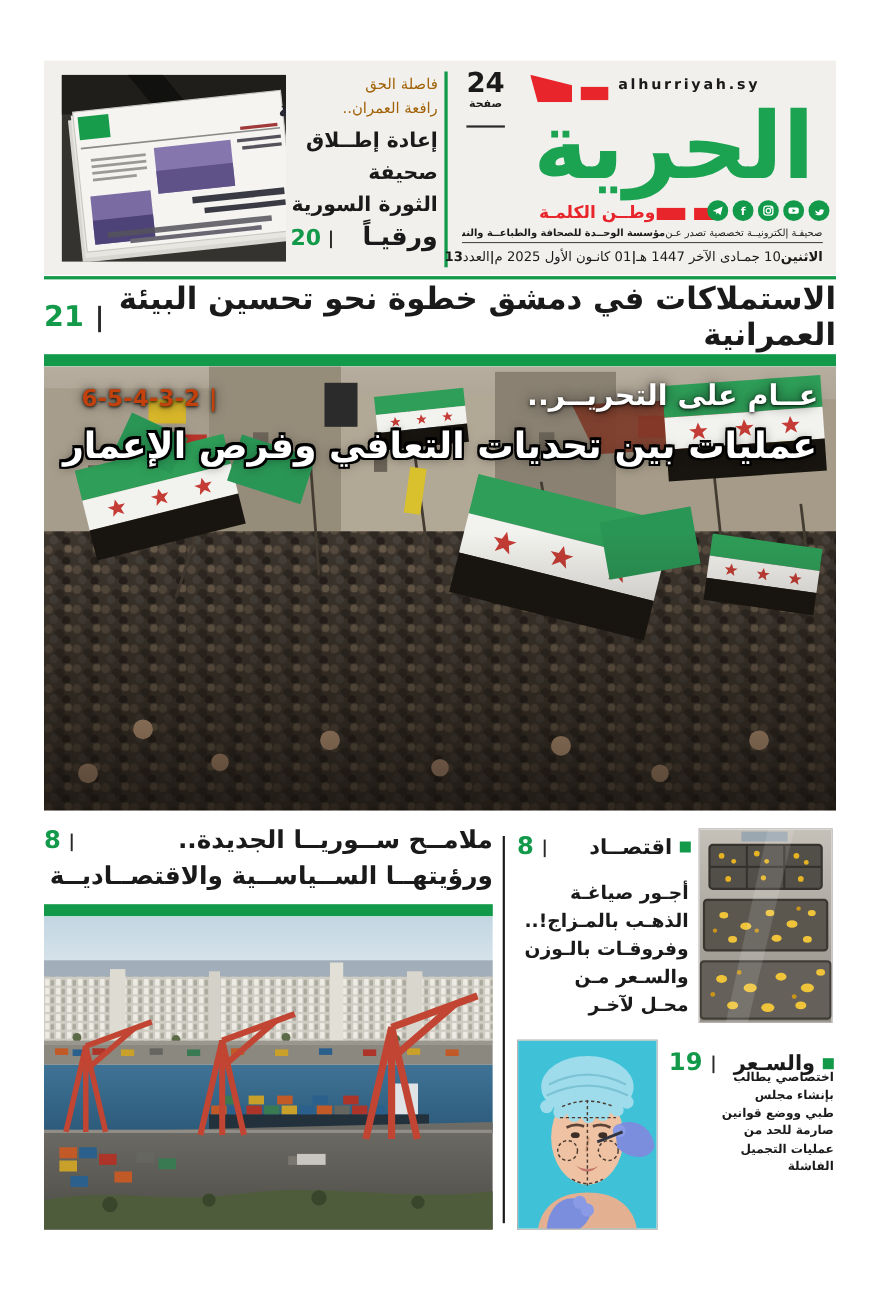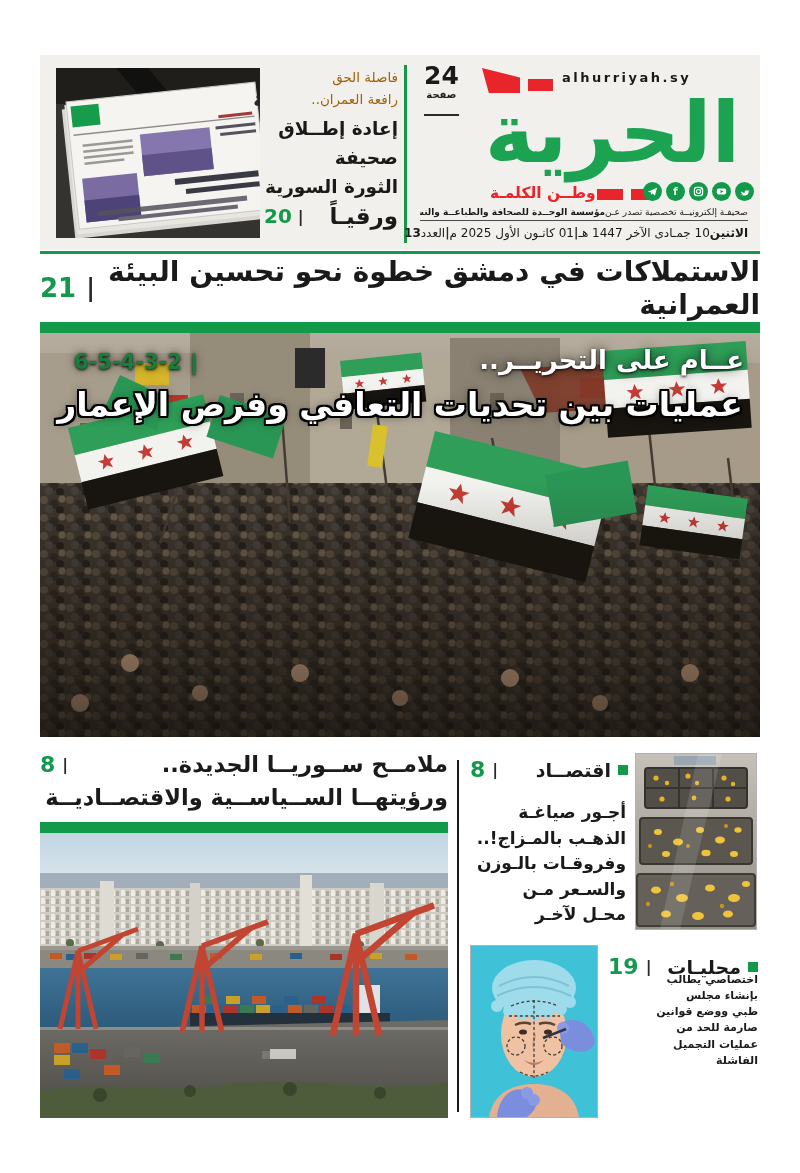--- a/index.html
+++ b/index.html
@@ -55,21 +55,21 @@
   .strap-pg{display:flex;align-items:center;gap:10px;}
   .strap-pg .pipe{font-size:24px;}
   .strap-pg .gnum{font-size:26px;}
   .bar-green{left:40px;top:322px;width:720px;height:11px;}
 
   
   .main-photo{left:40px;top:333px;width:720px;height:404px;overflow:hidden;}
   .main-photo svg{display:block;}
   .mp-kicker{position:absolute;right:16px;top:12px;color:#fff;font-size:26px;font-weight:bold;
              text-shadow:0 1px 3px rgba(0,0,0,.95),0 0 12px rgba(0,0,0,.7);direction:rtl;}
-  .mp-pages{position:absolute;left:34px;top:17px;color:#15803d;font-size:21px;font-weight:bold;
+  .mp-pages{position:absolute;left:34px;top:17px;color:#c2410c;font-size:21px;font-weight:bold;
             direction:ltr;display:flex;gap:8px;
             text-shadow:0 1px 3px rgba(0,0,0,.95),0 0 10px rgba(0,0,0,.7);}
   .mp-head{position:absolute;left:0;right:0;top:52px;text-align:center;color:#fff;
            font-size:33px;font-weight:bold;direction:rtl;
            text-shadow:-2px -2px 0 #000,2px -2px 0 #000,-2px 2px 0 #000,2px 2px 0 #000,
                        0 -2px 0 #000,0 2px 0 #000,-2px 0 0 #000,2px 0 0 #000,0 0 10px rgba(0,0,0,.6);}
 
   
   .feature-head{left:40px;top:748px;width:408px;direction:rtl;}
   .fh-row{display:flex;justify-content:space-between;align-items:center;}
@@ -497,21 +497,21 @@
   </div>
   <div class="abs eco-head rtl pre">أجـور صياغـة
 الذهـب بالمـزاج!..
 وفروقـات بالـوزن
 والسـعر مـن
 محـل لآخـر</div>
 
   <div class="abs sec-title loc-title">
     <span class="sec-name">
       <span class="sq"></span>
-      <span>محليـات</span>
+      <span>والسـعر</span>
     </span>
     <span class="sec-pg">
       <span class="pipe">|</span>
       <span class="gnum">19</span>
     </span>
   </div>
   <div class="abs loc-photo photo-frame">
     <svg width="126" height="171" viewBox="0 0 126 171" preserveAspectRatio="none">
       <rect width="126" height="171" fill="#3fc2d8"></rect>
       <path d="M18,171 C22,148 40,138 63,138 C86,138 104,148 108,171 Z" fill="#e3b091"></path>

